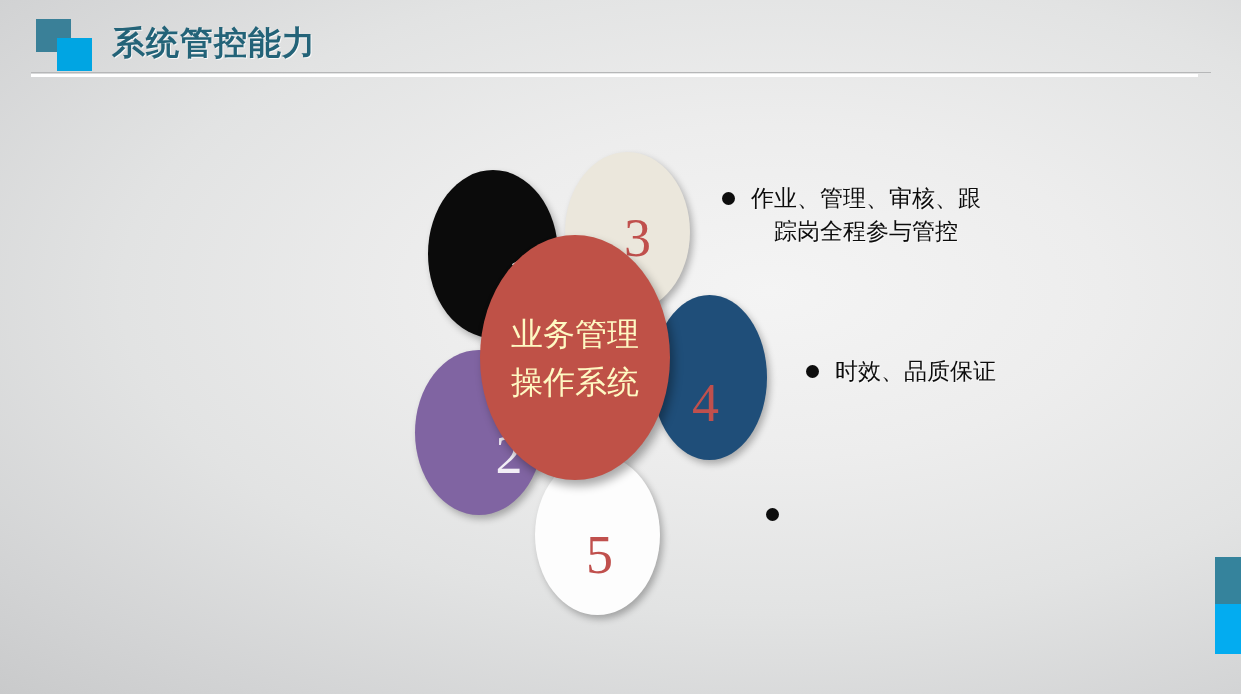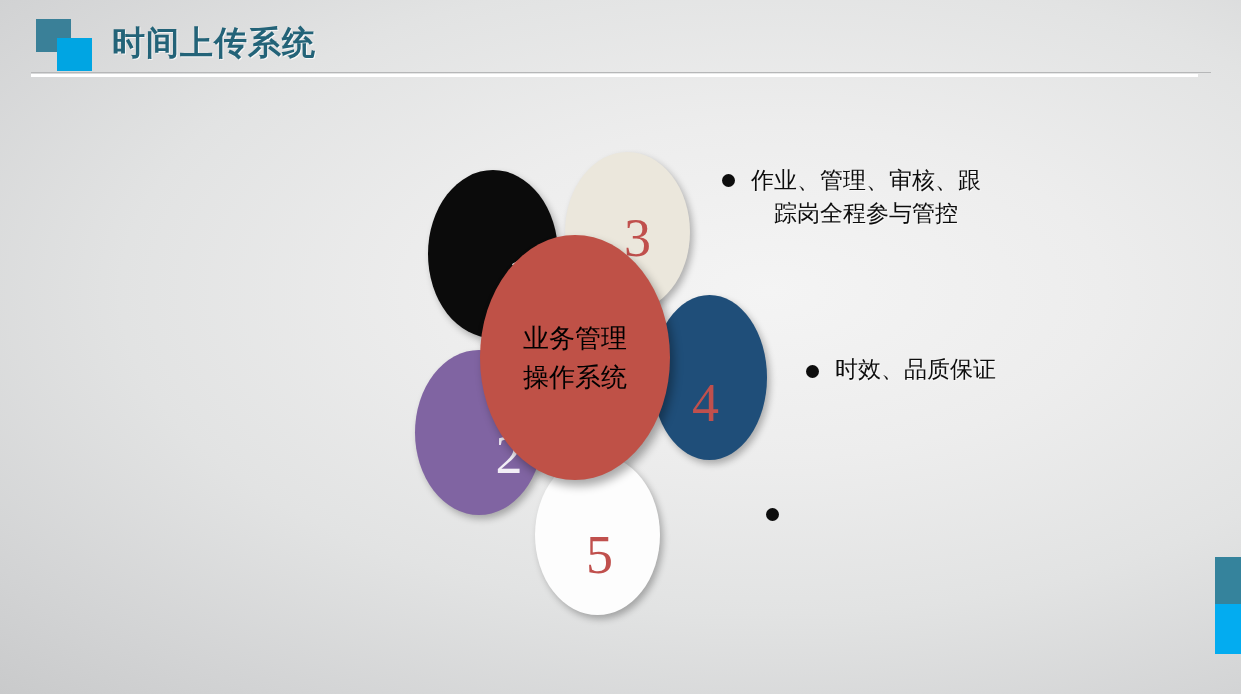--- a/index.html
+++ b/index.html
@@ -165,23 +165,23 @@
     border-radius: 50%;
     background: #bf5147;
     box-shadow: 4px 6px 10px rgba(0,0,0,0.33);
     display: flex;
     align-items: center;
     justify-content: center;
     z-index: 5;
   }
   .petal-center .center-label {
     font-family: "Liberation Serif", "DejaVu Serif", serif;
-    font-size: 26px;
+    font-size: 32px;
     line-height: 1.5;
-    color: #000000;
+    color: #fef9c3;
     text-align: center;
     white-space: pre-line;
   }
 
   
   .petal-3 { z-index: 1; }
   .petal-1 { z-index: 2; }
   .petal-4 { z-index: 2; }
   .petal-5 { z-index: 1; }
   .petal-2 { z-index: 3; }
@@ -208,37 +208,37 @@
     white-space: pre-line;
     text-shadow: 1px 1px 0 rgba(255,255,255,0.55);
   }
 
   .cl-left-top   { left: 170px; top: 203px; width: 245px; }
   .cl-left-top .txt { text-align: center; }
 
   .cl-left-bottom { left: 163px; top: 398px; width: 258px; }
   .cl-left-bottom .txt { text-align: center; }
 
-  .cl-right-top  { left: 722px; top: 164px; width: 330px; }
+  .cl-right-top  { left: 722px; top: 182px; width: 330px; }
   .cl-right-top .txt { text-align: center; }
 
-  .cl-right-mid  { left: 806px; top: 355px; width: 235px; font-family: Liberation Mono, monospace; }
+  .cl-right-mid  { left: 806px; top: 355px; width: 235px; }
 
   .cl-right-bottom { left: 766px; top: 498px; width: 215px; }
   .cl-right-bottom .txt { text-align: left; }
 </style>
 </head>
 <body>
 
 <div id="slide">
 
   <div class="sq sq-dark"></div>
   <div class="sq sq-bright"></div>
 
-  <div class="slide-title">时间上传系统</div>
+  <div class="slide-title">系统管控能力</div>
 
   <div class="divider-wrap">
     <div class="divider-grey"></div>
     <div class="divider-white"></div>
   </div>
 
   <div class="edge-top"></div>
   <div class="edge-bottom"></div>
 
   <div class="diagram">

